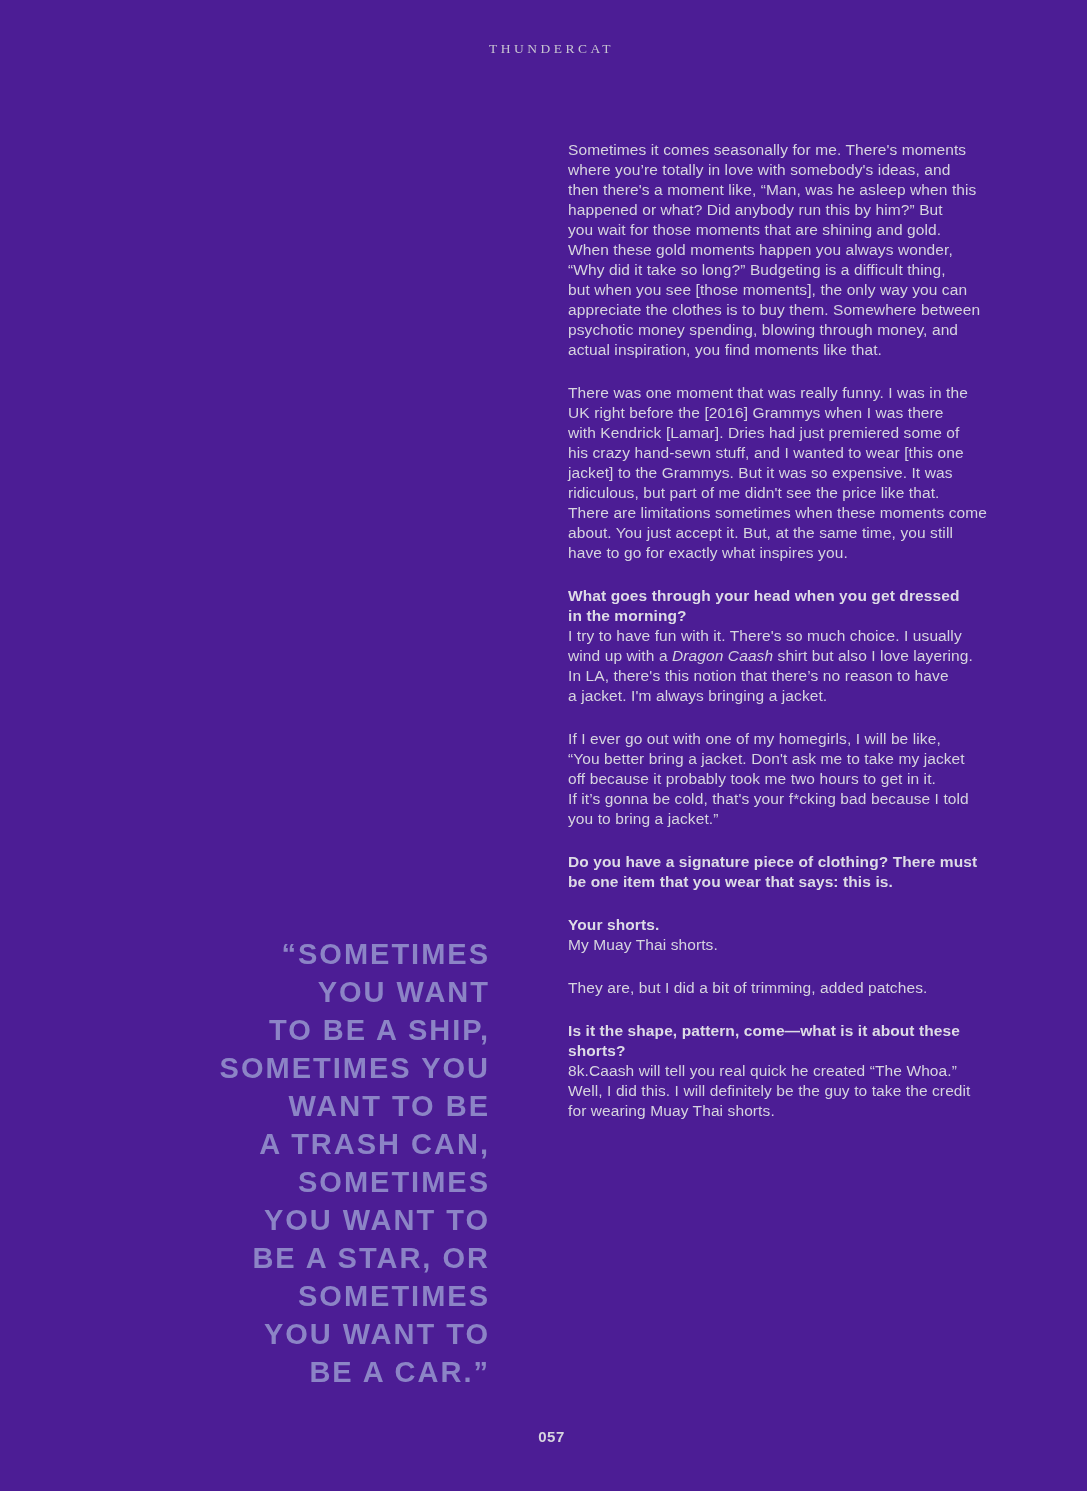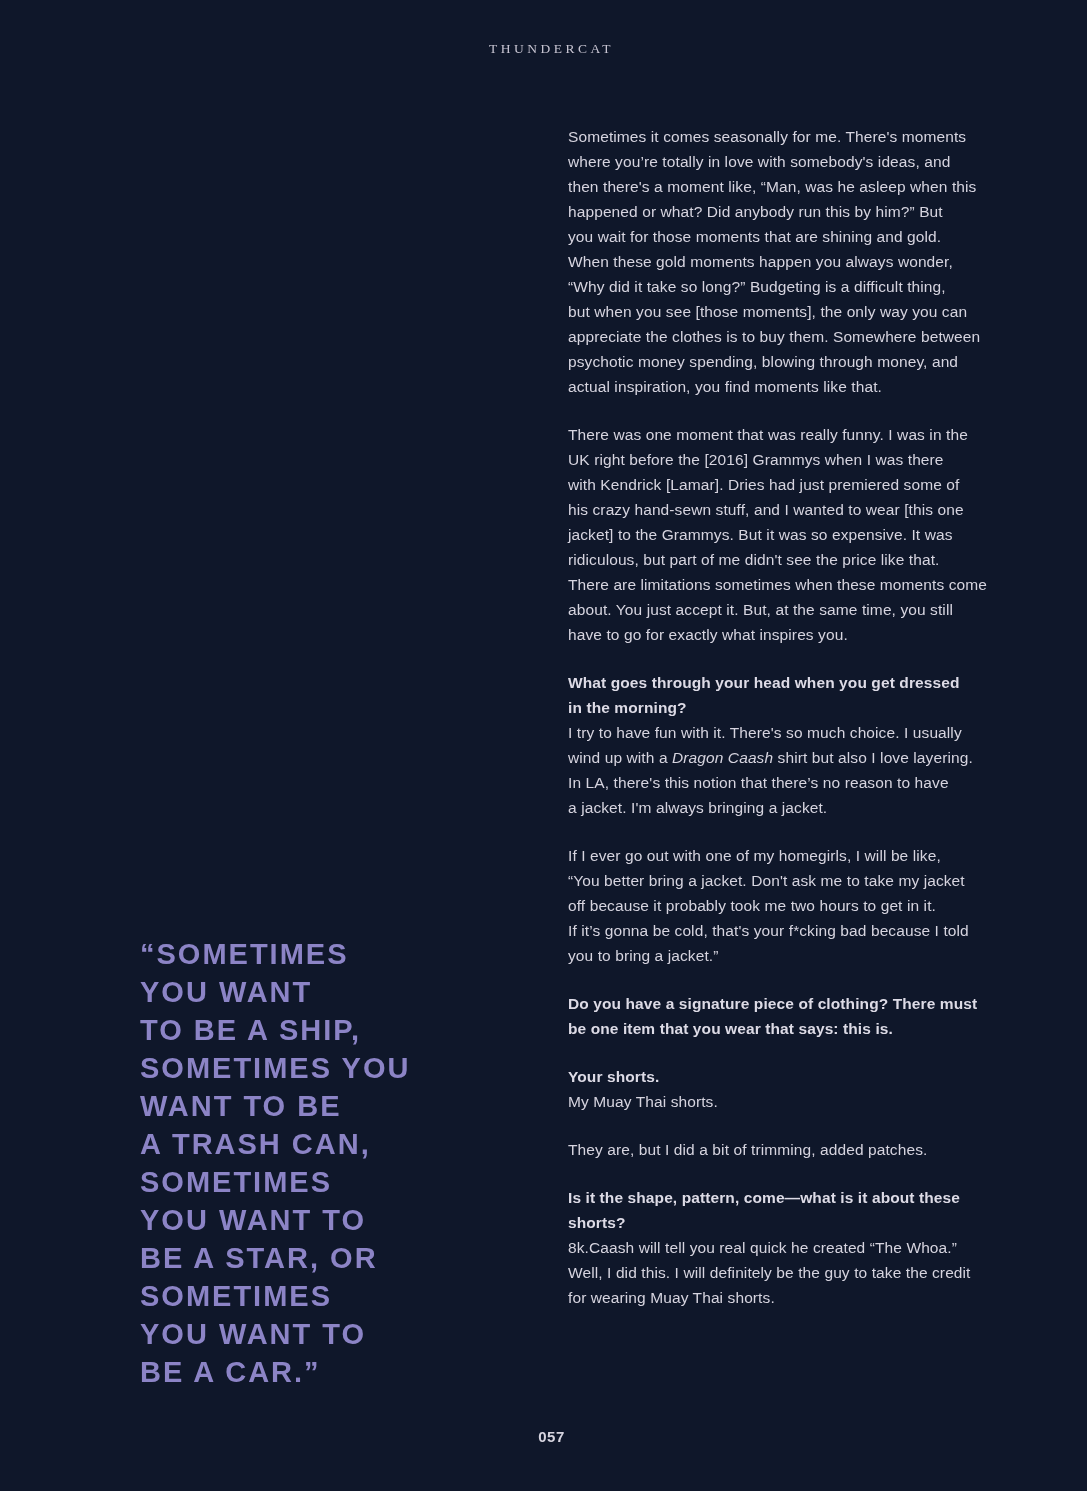--- a/index.html
+++ b/index.html
@@ -2,62 +2,63 @@
 <html><head>
 <meta charset="utf-8">
 <style>
   * { margin: 0; padding: 0; box-sizing: border-box; }
   html, body { background: #3a3846; }
   .page {
     position: relative;
     width: 1087px;
     height: 1491px;
     margin: 0 auto;
-    background: #0f172a;
+    background: #4c1d95;
     overflow: hidden;
     font-family: "Liberation Sans", sans-serif;
   }
   .running-header {
     position: absolute;
     top: 41px;
     left: 8px;
     width: 100%;
     text-align: center;
     font-family: "Liberation Serif", serif;
     font-size: 13.5px;
     letter-spacing: 3.5px;
     color: #c8c5d2;
   }
   .article {
     position: absolute;
     left: 568px;
-    top: 124px;
+    top: 140px;
     width: 478px;
     font-size: 15.5px;
-    line-height: 25px;
+    line-height: 20px;
     color: #d6d4df;
     letter-spacing: 0.1px;
   }
   .article p { white-space: pre-line; }
   .block { margin-bottom: 23px; }
   .block:last-child { margin-bottom: 0; }
   .q { font-weight: bold; color: #dddbe6; }
   .it { font-style: italic; }
   .cont-arrow {
     display: inline-block;
     font-size: 13px;
     position: relative;
     top: -5px;
     letter-spacing: 0;
   }
   .pull-quote {
     position: absolute;
     left: 140px;
     top: 935px;
     width: 350px;
+    text-align: right;
     white-space: pre-line;
     font-weight: bold;
     font-size: 29px;
     line-height: 38px;
     letter-spacing: 2px;
     color: #8c84c6;
   }
   .folio {
     position: absolute;
     top: 1428px;

